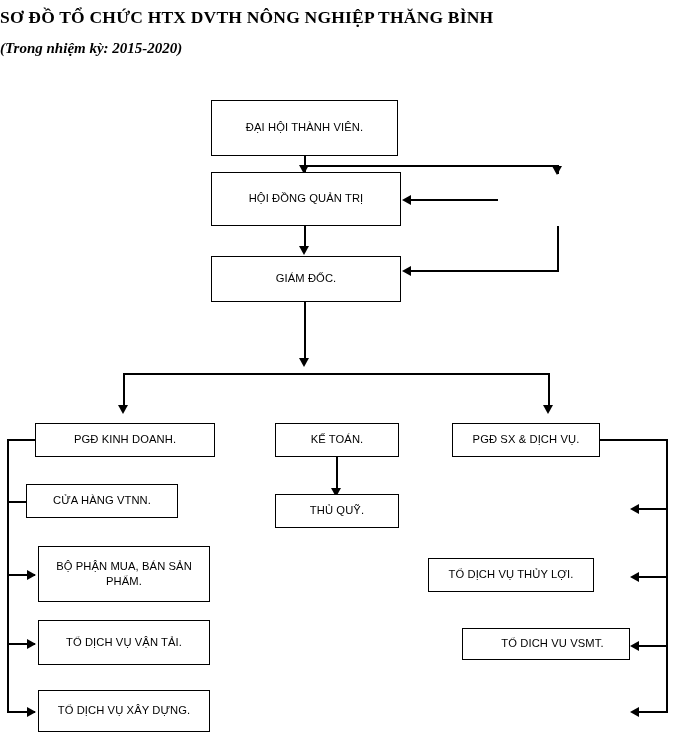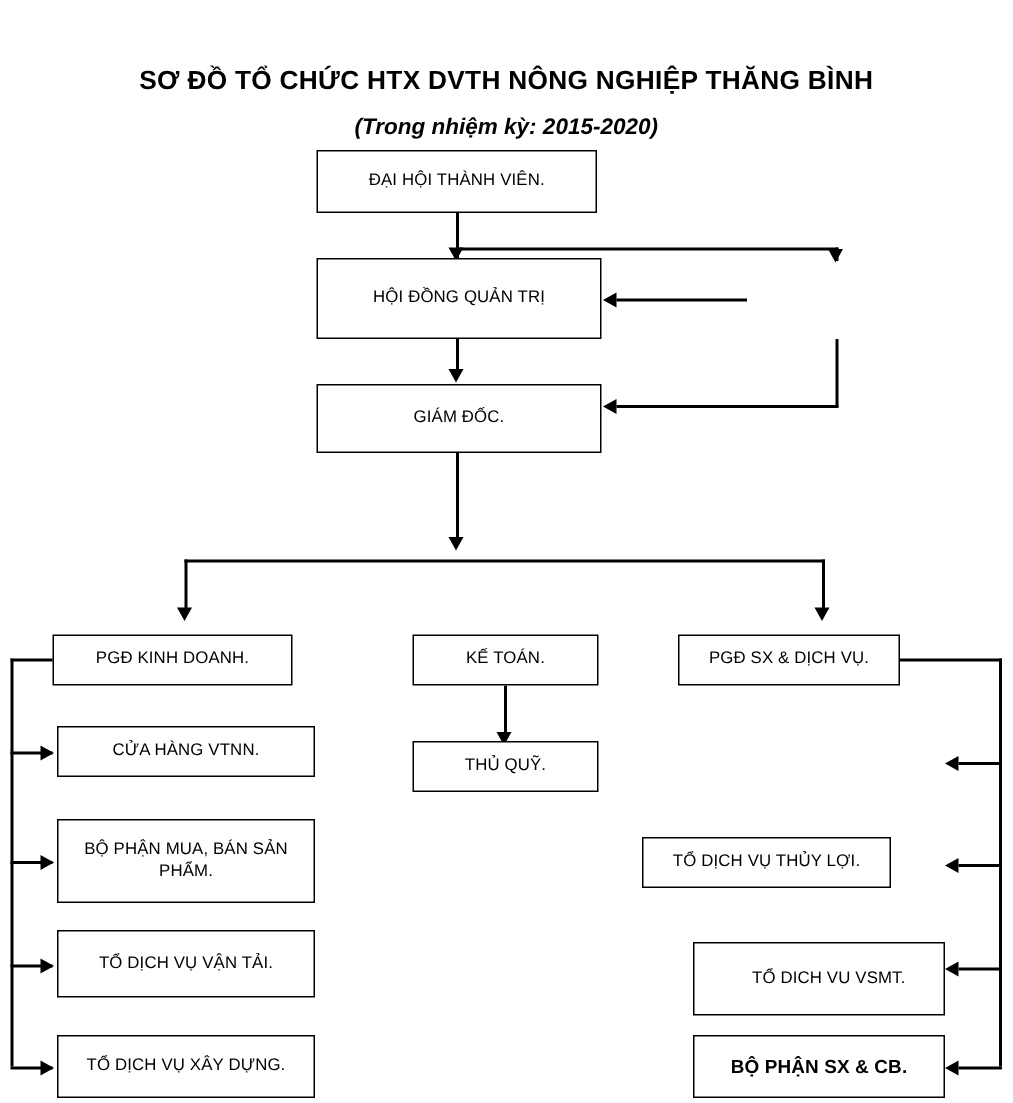--- a/index.html
+++ b/index.html
@@ -13,24 +13,23 @@
     width:675px;
     height:735px;
     overflow:hidden;
     background:#ffffff;
   }
 
   
   .title{
     position:absolute;
     left:0; right:0;
-    text-align:center;
-    font-family:Liberation Sans, sans-serif;
+    text-align:left;
+    font-family:Liberation Serif, serif;
     font-weight:bold;
-    margin-top:36px;
   }
   #title-main{
     top:7px;
     font-size:17.5px;
     letter-spacing:0.2px;
   }
   #title-sub{
     top:40px;
     font-size:15px;
     font-style:italic;
@@ -104,21 +103,21 @@
 
   <div class="ln lnv" style="left:304px;top:298px;height:62px;"></div>
   <div class="arw arw-d" style="left:299px;top:358px;"></div>
 
   <div class="ln lnh" style="left:123px;top:373px;width:427px;"></div>
   <div class="ln lnv" style="left:123px;top:373px;height:34px;"></div>
   <div class="arw arw-d" style="left:118px;top:405px;"></div>
   <div class="ln lnv" style="left:548px;top:373px;height:34px;"></div>
   <div class="arw arw-d" style="left:543px;top:405px;"></div>
 
-  <div class="box t-norm" id="n-dai-hoi" style="left:211px;top:100px;width:187px;height:42px;">ĐẠI HỘI THÀNH VIÊN.</div>
+  <div class="box t-norm" id="n-dai-hoi" style="left:211px;top:100px;width:187px;height:56px;">ĐẠI HỘI THÀNH VIÊN.</div>
 
   <div class="box t-norm" id="n-hoi-dong" style="left:211px;top:172px;width:190px;height:54px;">HỘI ĐỒNG QUẢN TRỊ</div>
 
 
   <div class="box t-norm" id="n-giam-doc" style="left:211px;top:256px;width:190px;height:46px;">GIÁM ĐỐC.</div>
 
   <div class="ln lnh" style="left:7px;top:439px;width:29px;"></div>
   <div class="ln lnv" style="left:7px;top:439px;height:272px;"></div>
 
   <div class="ln lnh" style="left:7px;top:501px;width:28px;"></div>
@@ -144,36 +143,35 @@
 
   <div class="ln lnh" style="left:639px;top:645px;width:29px;"></div>
   <div class="arw arw-l" style="left:630px;top:641px;"></div>
 
   <div class="ln lnh" style="left:639px;top:711px;width:29px;"></div>
   <div class="arw arw-l" style="left:630px;top:707px;"></div>
 
   <div class="ln lnv" style="left:336px;top:457px;height:34px;"></div>
   <div class="arw arw-d" style="left:331px;top:488px;"></div>
 
-  <div class="box t-norm" id="n-pgd-kd" style="left:35px;top:423px;width:160px;height:34px;">PGĐ KINH DOANH.</div>
+  <div class="box t-norm" id="n-pgd-kd" style="left:35px;top:423px;width:180px;height:34px;">PGĐ KINH DOANH.</div>
 
   <div class="box t-norm" id="n-ke-toan" style="left:275px;top:423px;width:124px;height:34px;">KẾ TOÁN.</div>
 
   <div class="box t-norm" id="n-pgd-sx" style="left:452px;top:423px;width:148px;height:34px;">PGĐ SX &amp; DỊCH VỤ.</div>
 
-  <div class="box t-norm" id="n-cua-hang" style="left:38px;top:484px;width:172px;height:34px;">CỬA HÀNG VTNN.</div>
+  <div class="box t-norm" id="n-cua-hang" style="left:26px;top:484px;width:152px;height:34px;">CỬA HÀNG VTNN.</div>
 
   <div class="box t-norm" id="n-thu-quy" style="left:275px;top:494px;width:124px;height:34px;">THỦ QUỸ.</div>
 
 
   <div class="box t-norm" id="n-bo-phan-mua" style="left:38px;top:546px;width:172px;height:56px;">BỘ PHẬN MUA, BÁN SẢN PHẨM.</div>
 
   <div class="box t-norm" id="n-thuy-loi" style="left:428px;top:558px;width:166px;height:34px;">TỔ DỊCH VỤ THỦY LỢI.</div>
 
   <div class="box t-norm" id="n-van-tai" style="left:38px;top:620px;width:172px;height:45px;">TỔ DỊCH VỤ VẬN TẢI.</div>
 
-  <div class="box t-norm" id="n-vsmt" style="left:462px;top:628px;width:168px;height:49px;padding-left:16px;">TỔ DICH VU VSMT.</div>
+  <div class="box t-norm" id="n-vsmt" style="left:462px;top:628px;width:168px;height:32px;padding-left:16px;">TỔ DICH VU VSMT.</div>
 
   <div class="box t-norm" id="n-xay-dung" style="left:38px;top:690px;width:172px;height:42px;">TỔ DỊCH VỤ XÂY DỰNG.</div>
 
-  <div class="box big" id="n-sx-cb" style="left:462px;top:690px;width:168px;height:42px;">BỘ PHẬN SX &amp; CB.</div>
 
 </div>
 
 </body></html>

